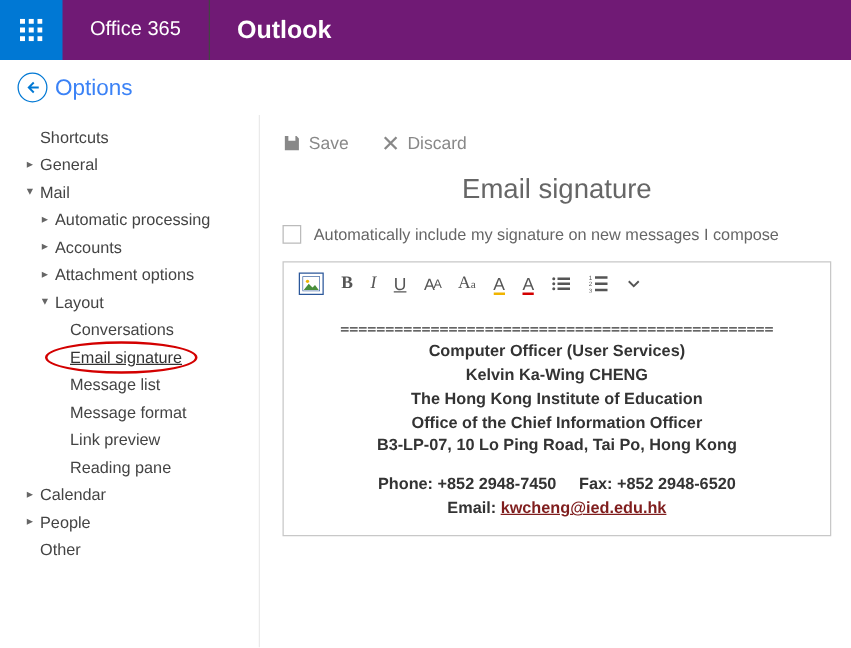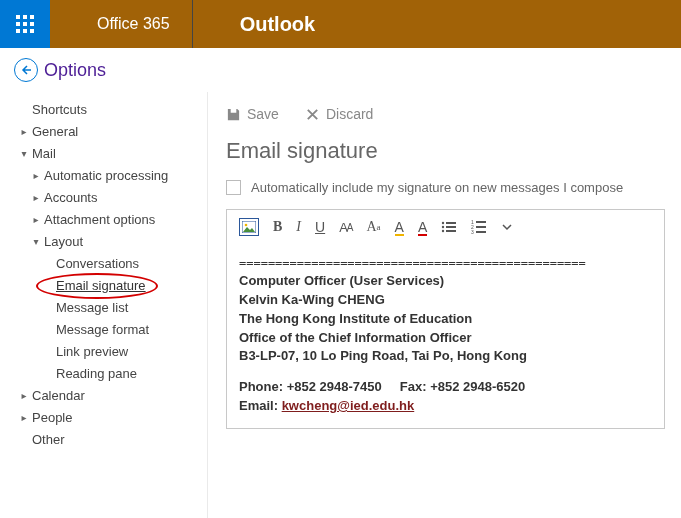--- a/index.html
+++ b/index.html
@@ -1,29 +1,29 @@
 <!DOCTYPE html>
 <html><head>
 <meta charset="utf-8">
 <style>
   * { box-sizing: border-box; margin: 0; padding: 0; }
   body { font-family: "Segoe UI", Arial, sans-serif; font-size: 13px; color: #333; background: #fff; width: 681px; height: 518px; overflow: hidden; }
 
-  .topbar { height: 48px; background: #a16207; color: #fff; display: flex; align-items: stretch; gap: 25px; }
+  .topbar { height: 48px; background: #701a75; color: #fff; display: flex; align-items: stretch; }
   .waffle { width: 50px; background: #0078d4; display: flex; align-items: center; justify-content: center; }
   .waffle svg { width: 18px; height: 18px; }
   .brand { padding: 0 22px; display: flex; align-items: center; font-size: 16px; font-weight: 400; border-right: 1px solid #444; }
   .app   { padding: 17px 22px; display: flex; align-items: center; font-size: 20px; font-weight: 700; }
 
   .options-row { height: 44px; display: flex; align-items: center; padding: 0 14px; }
   .back-circle { width: 24px; height: 24px; border: 1.5px solid #0078d4; border-radius: 50%; display: flex; align-items: center; justify-content: center; margin-right: 6px; cursor: pointer; }
   .back-circle svg { width: 12px; height: 12px; stroke: #0078d4; }
-  .options-text { color: #4c1d95; font-size: 18px; }
-
-  .body { display: flex; height: calc(518px - 48px - 44px); }
+  .options-text { color: #3b82f6; font-size: 18px; }
+
+  .body { display: flex; height: calc(518px - 48px - 44px); text-align: center; }
   .sidebar { width: 208px; border-right: 1px solid #eaeaea; padding: 6px 0 6px 6px; overflow: hidden; }
   .nav-item { display: flex; align-items: center; height: 22px; cursor: pointer; color: #444; font-size: 13px; }
   .caret { width: 12px; display: inline-flex; justify-content: center; font-size: 10px; color: #666; }
   .nav-label { padding-left: 2px; }
   .lvl1 { padding-left: 24px; }
   .lvl1 .caret { margin-left: -12px; }
   .lvl2 { padding-left: 36px; }
   .lvl2 .caret { margin-left: -12px; }
   .lvl3 { padding-left: 48px; }
   .selected .nav-label { text-decoration: underline; color: #333; }

